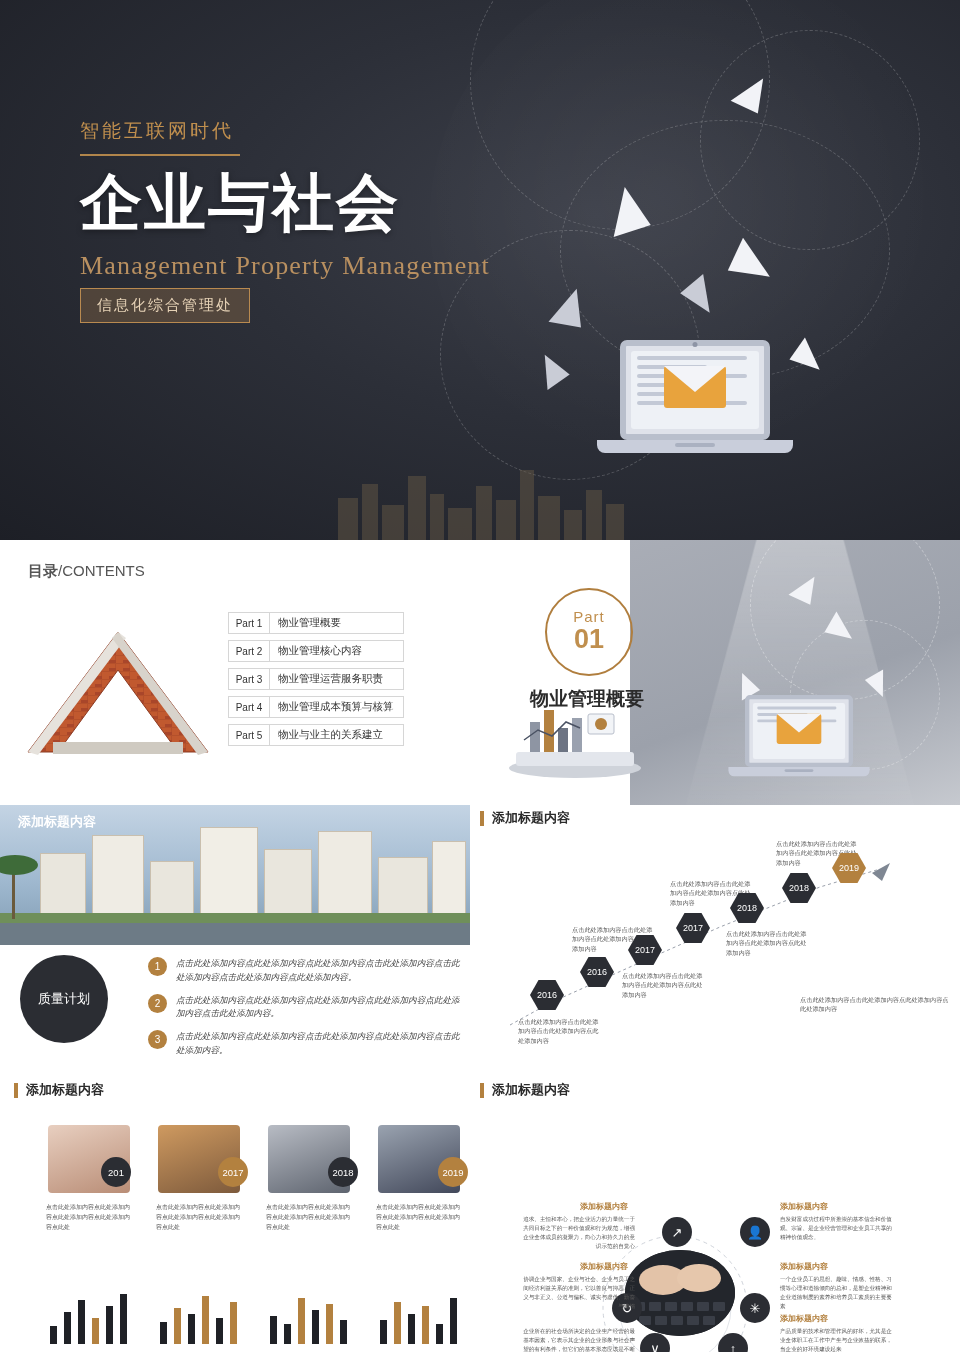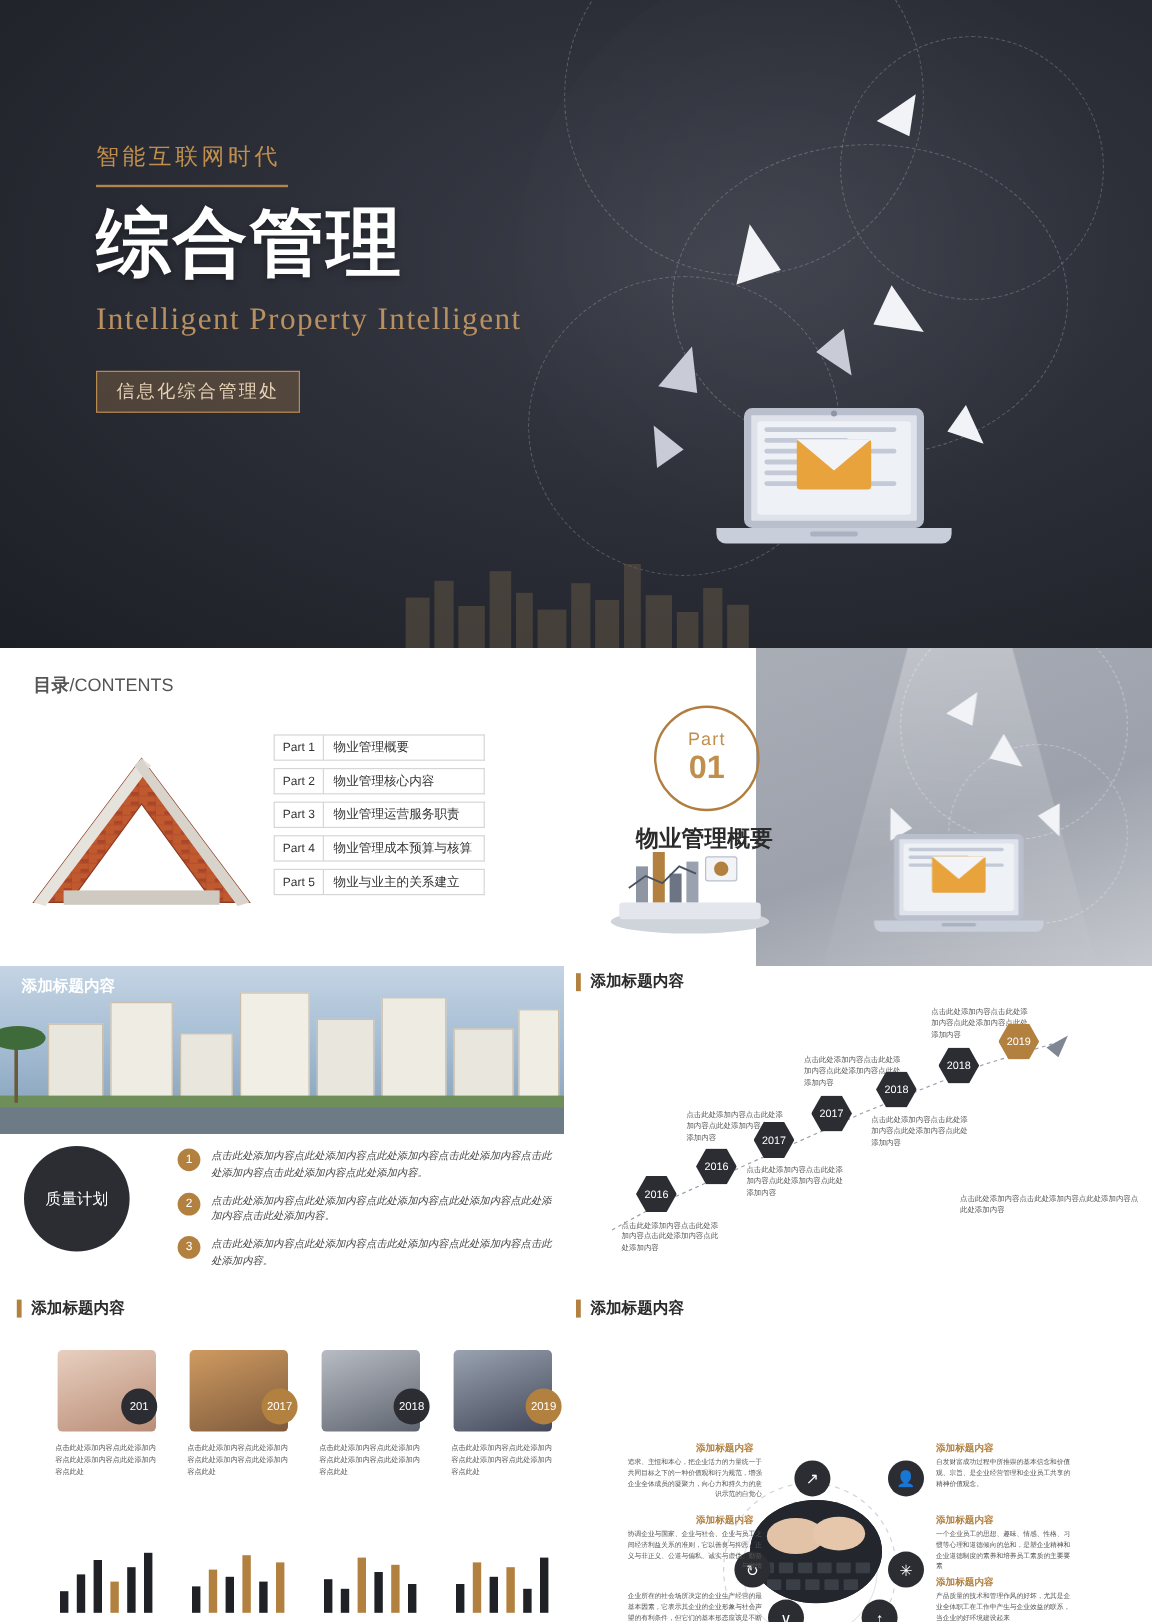--- a/index.html
+++ b/index.html
@@ -42,21 +42,21 @@
   .hero-rule { width: 160px; height: 2px; background: #c08f4e; margin-bottom: 14px; opacity:.9;}
   .hero-title {
     color: #ffffff; font-size: 62px; line-height: 1.08; font-weight: bold;
     letter-spacing: 2px; text-shadow: 0 2px 6px rgba(0,0,0,.35);
   }
   .hero-sub {
     color: #b99060; font-size: 26px; letter-spacing: 1.2px; margin-top: 14px;
     font-family: "Liberation Serif", serif;
   }
   .hero-badge {
-    display: inline-block; margin-top: 28px; padding: 7px 16px;
+    display: inline-block; margin-top: 7px; padding: 7px 16px;
     border: 1px solid #b98a50; color: #e6d2b6; font-size: 15px; letter-spacing: 2px;
     background: rgba(185,138,80,0.28);
   }
 
   
   .laptop { position: absolute; left: 620px; top: 340px; width: 160px; }
   .laptop-screen {
     width: 150px; height: 100px; background: #dfe2ea; border: 6px solid #b9bfcc;
     border-radius: 7px; position: relative;
   }
@@ -212,22 +212,22 @@
           <rect x="208" y="36" width="22" height="44"></rect>
         <rect x="234" y="50" width="18" height="30"></rect>
           <rect x="256" y="30" width="16" height="50"></rect>
         <rect x="276" y="44" width="18" height="36"></rect>
       </g>
     </svg>
 
     <div class="hero-content">
       <div class="hero-kicker">智能互联网时代</div>
       <div class="hero-rule"></div>
-      <div class="hero-title">综合管理</div>
-      <div class="hero-sub">Intelligent Property Intelligent</div>
+      <div class="hero-title">企业与社会</div>
+      <div class="hero-sub">Management Property Management</div>
       <div class="hero-badge">信息化综合管理处</div>
     </div>
 
     <div class="plane" style="left:745px;top:70px;transform:rotate(25deg)">
         <i></i>
       </div>
     <div class="plane" style="left:600px;top:195px;transform:rotate(-18deg) scale(1.3)">
         <i></i>
       </div>
     <div class="plane" style="left:555px;top:285px;transform:rotate(10deg) scale(1.1)">

